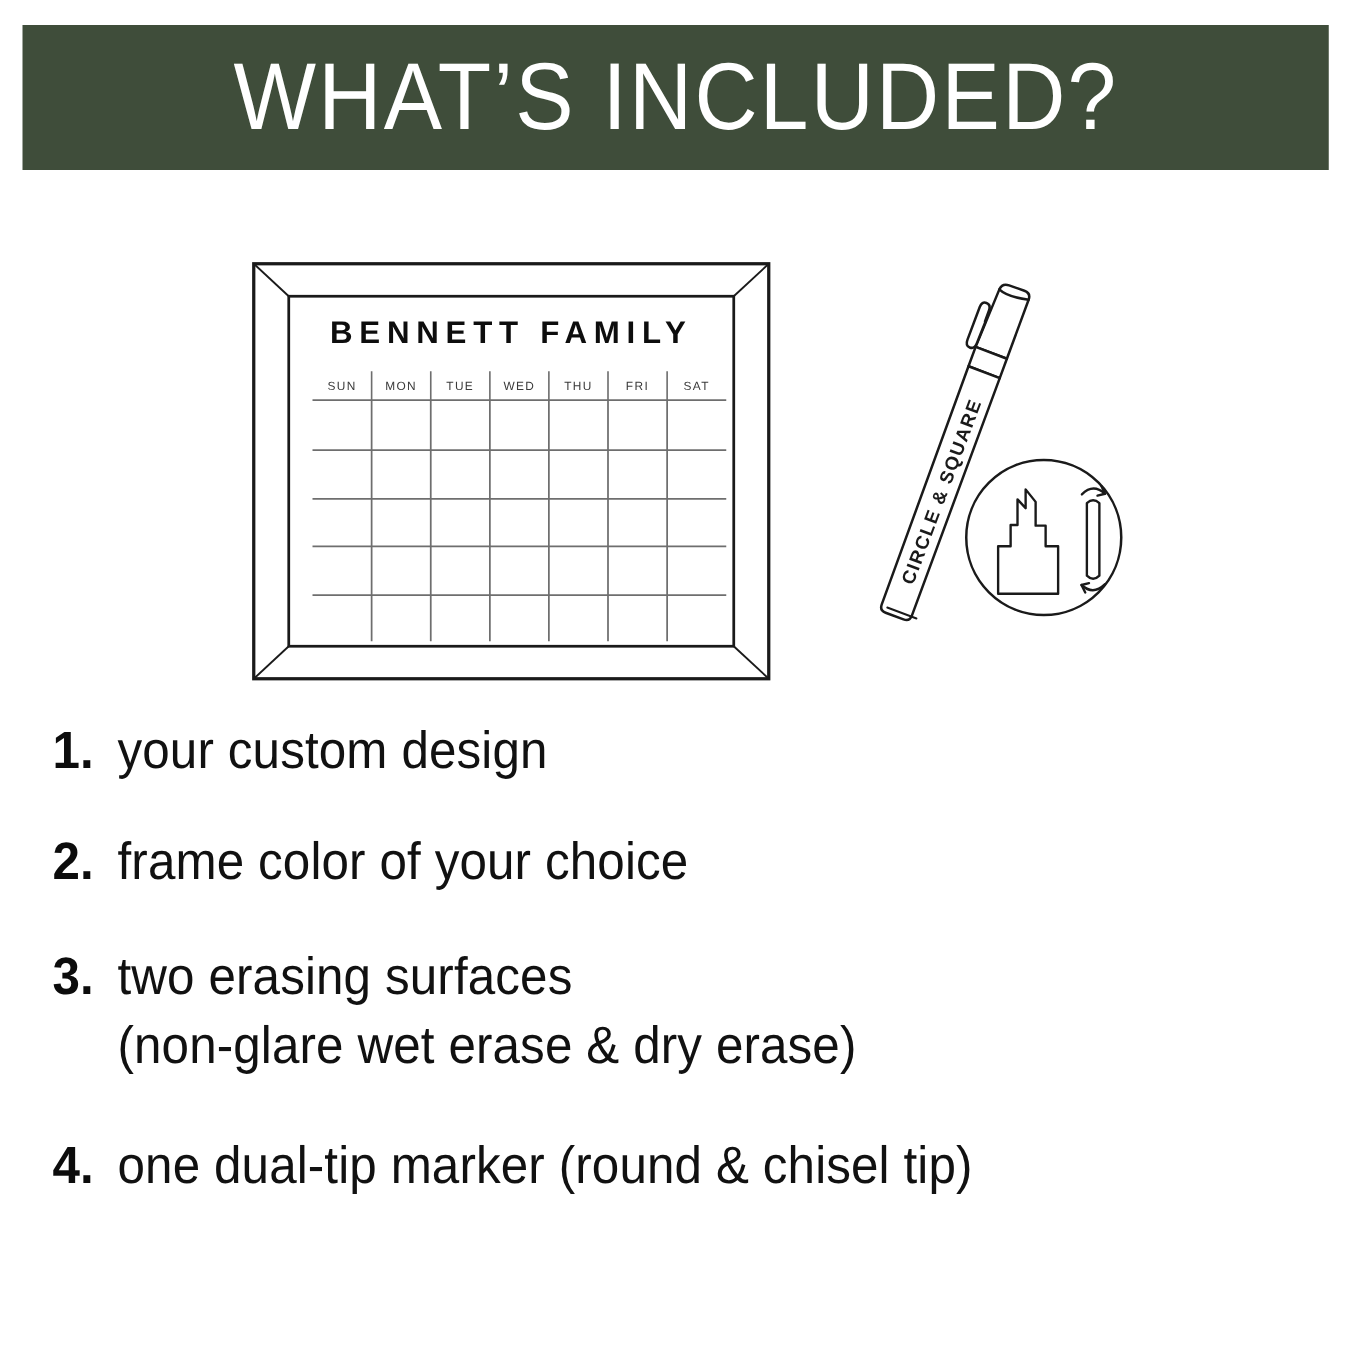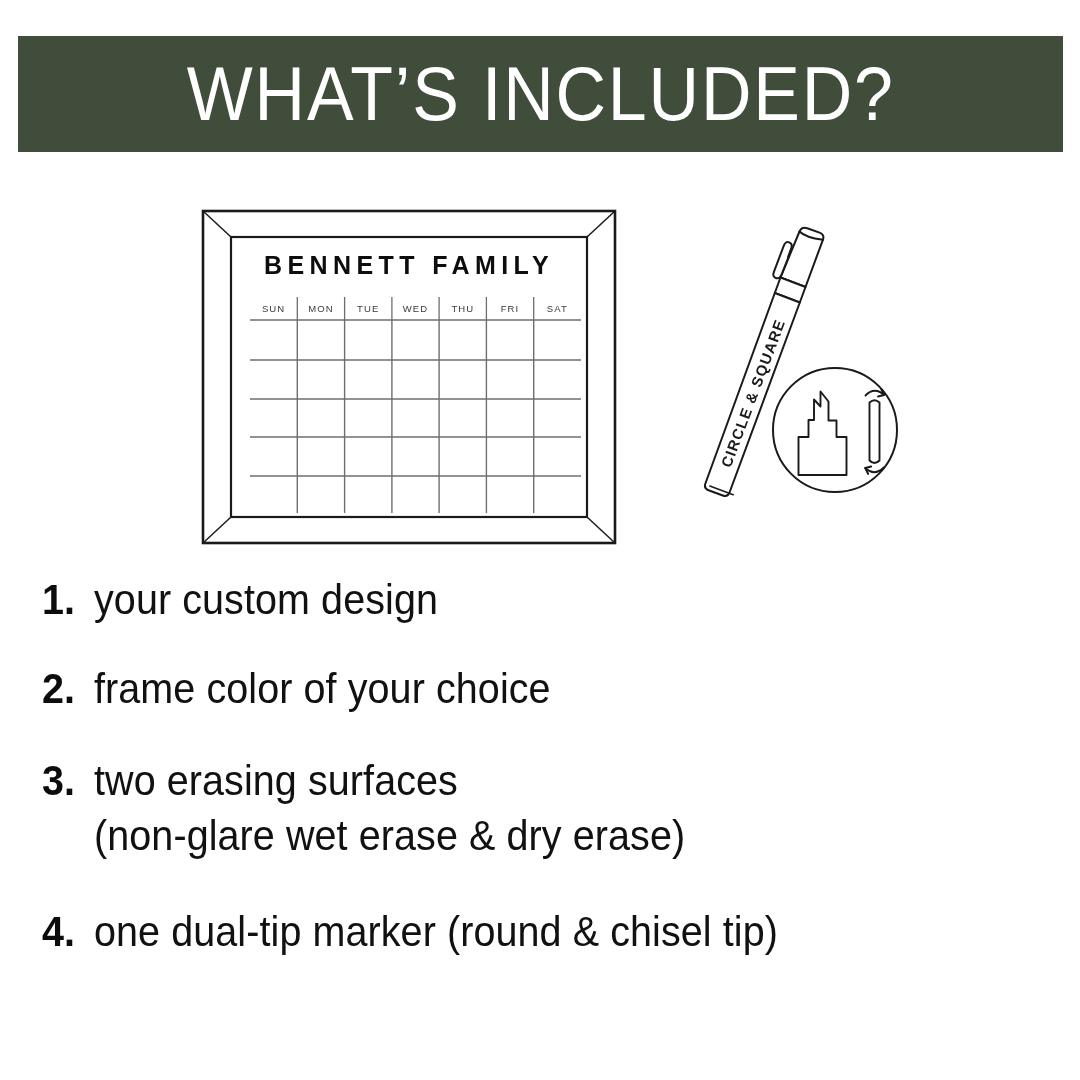--- a/index.html
+++ b/index.html
@@ -16,21 +16,21 @@
     position: relative;
     width: 1080px;
     height: 1080px;
     background: #ffffff;
   }
 
   
   .header-banner {
     position: absolute;
     left: 18px;
-    top: 36px;
+    top: 20px;
     width: 1045px;
     height: 116px;
     background: #3f4d3a;
     display: flex;
     align-items: center;
     justify-content: center;
   }
   .header-title {
     color: #ffffff;
     font-family: "Liberation Sans", sans-serif;

